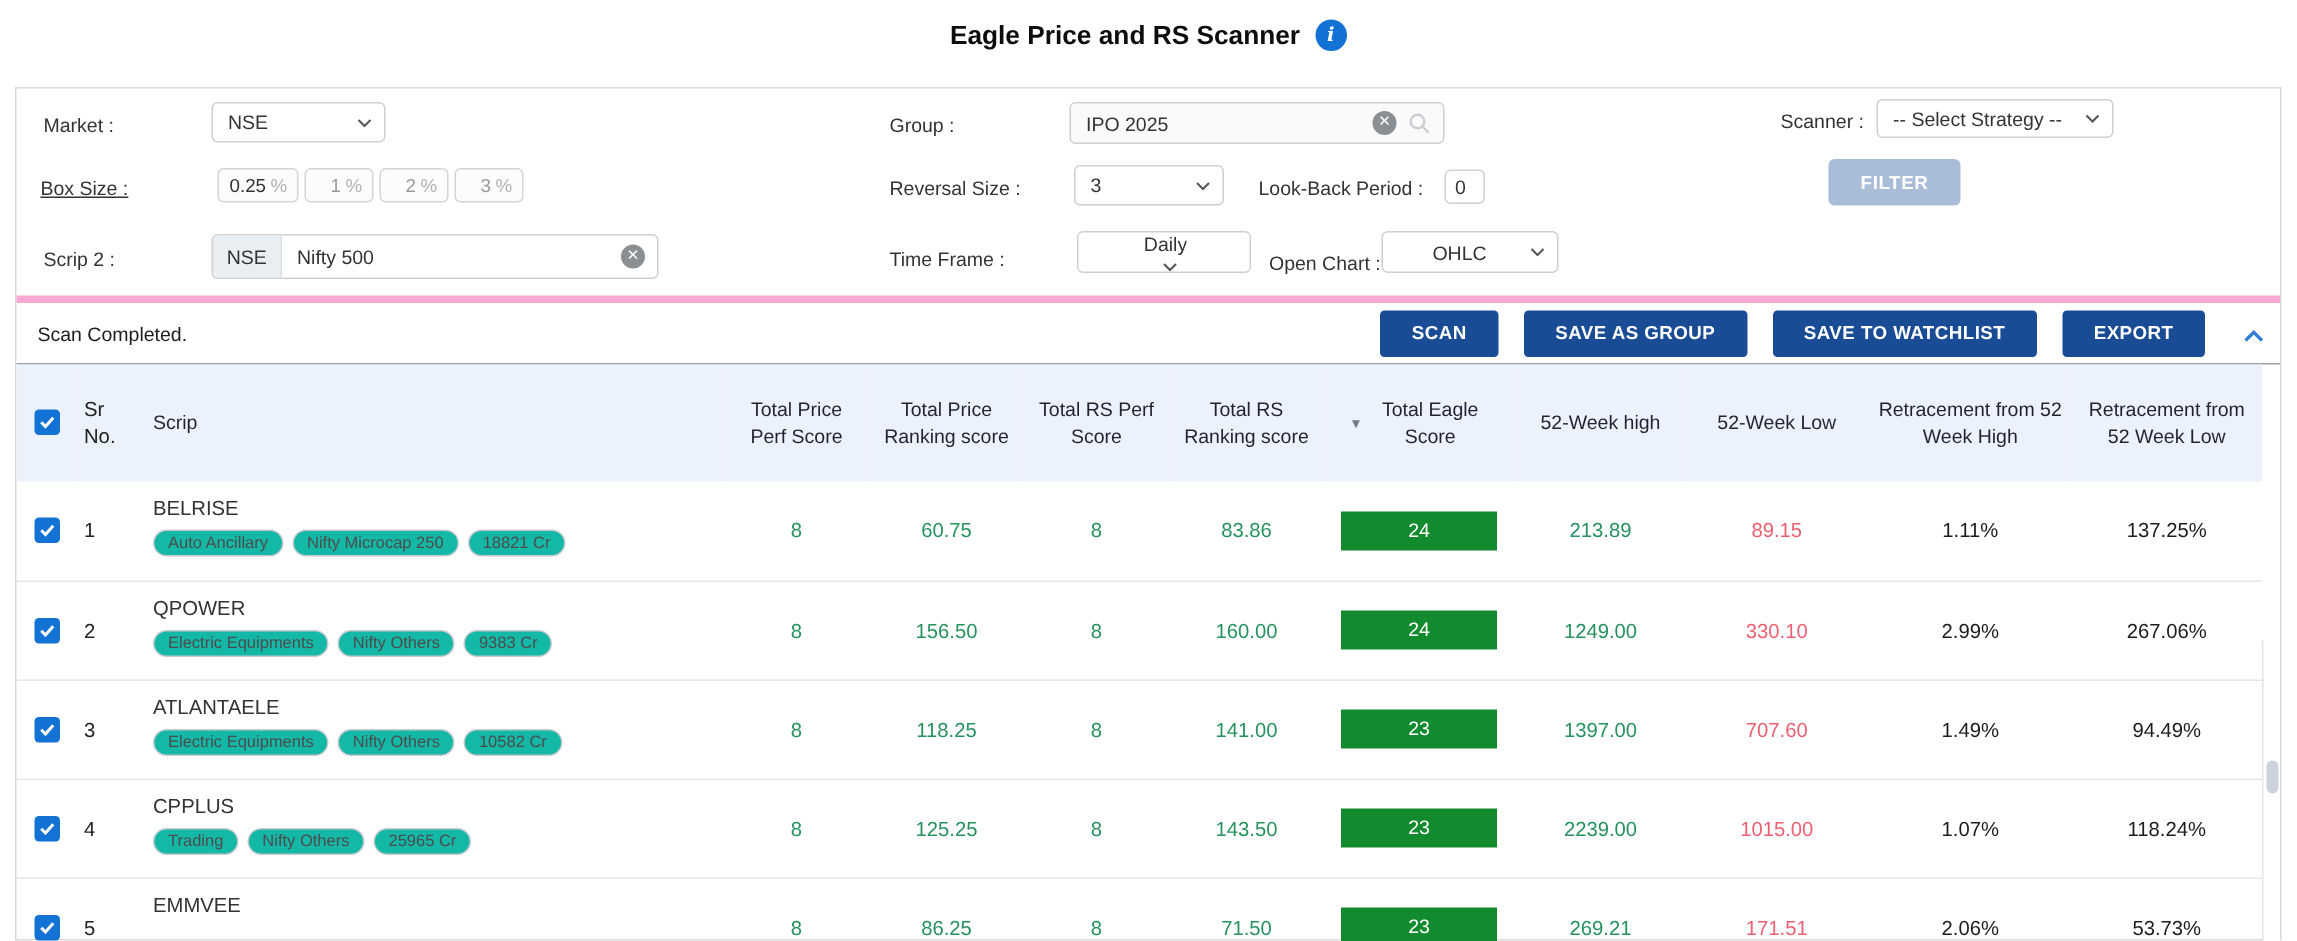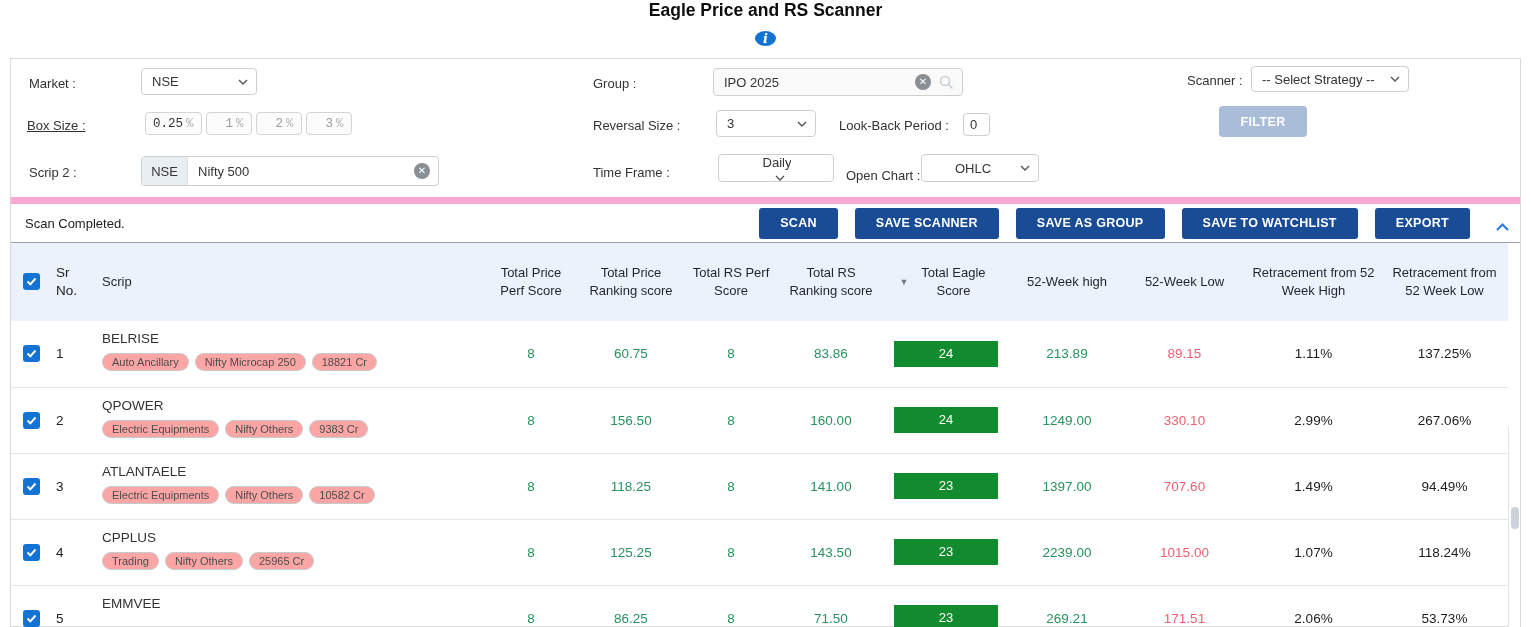--- a/index.html
+++ b/index.html
@@ -1,20 +1,20 @@
 <!DOCTYPE html>
 <html><head>
 <meta charset="utf-8">
 <style>
   * { box-sizing: border-box; margin: 0; padding: 0; }
   html,body { width:1531px; height:627px; overflow:hidden; background:#fff;
     font-family:"Liberation Sans","DejaVu Sans",sans-serif; color:#222; }
 
   
-  .titlebar { height:40px; display:flex; align-items:center; justify-content:center; gap:10px; padding-top:6px;flex-direction:column; }
+  .titlebar { height:40px; display:flex; align-items:center; justify-content:center; gap:10px; padding-top:6px; }
   .page-title { font-size:17.5px; font-weight:bold; color:#0d0d0d; }
   .info-ic { width:21px; height:21px; border-radius:50%; background:#1273d4; color:#fff;
     font-family:"DejaVu Serif",serif; font-style:italic; font-weight:bold; font-size:13px;
     display:flex; align-items:center; justify-content:center; }
 
   
   .panel { position:absolute; left:10px; top:58px; width:1511px; height:569px;
     border:1px solid #d9d9d9; background:#fff; }
 
   
@@ -29,34 +29,34 @@
   .input { position:absolute; border:1px solid #cfcfcf; border-radius:4px; background:#fff;
     display:flex; align-items:center; font-size:13px; color:#333; overflow:hidden;justify-content:flex-end; }
   .inp-val { flex:1; padding-left:10px; white-space:nowrap; }
   .clear-ic { width:16px; height:16px; border-radius:50%; background:#8a8f94; color:#fff;
     font-size:10px; line-height:16px; text-align:center; flex:0 0 auto; margin-right:8px; }
   .search-ic { margin-right:8px; display:flex; align-items:center; }
   .prefix { width:46px; align-self:stretch; background:#e9eef3; border-right:1px solid #d9dfe5;
     display:flex; align-items:center; justify-content:center; color:#333; flex:0 0 auto; }
   .group-input { background:#fafafa; }
 
-  .boxsize-group { position:absolute; left:134px; top:53px; display:flex; gap:4px;font-family:Liberation Mono, monospace; }
+  .boxsize-group { position:absolute; left:134px; top:53px; display:flex; gap:4px; }
   .boxsize { height:23px; border:1px solid #d4d4d4; border-radius:4px; background:#fcfcfc;
     display:flex; align-items:center; justify-content:flex-end; padding:0 7px; font-size:12.5px;
     color:#9a9a9a; min-width:46px; gap:3px; }
   .boxsize.active { color:#333; min-width:54px; }
   .boxsize .pct { color:#b3b3b3; }
 
   .cb-empty { position:absolute; width:19px; height:19px; border:1px solid #86a9d4; background:#f0f0f0; }
   .btn-filter { position:absolute; border:none; border-radius:4px; background:#a9bdd9; color:#fff;
     font-weight:bold; font-size:12.5px; letter-spacing:.4px; }
 
   
   .actions { height:46px; display:flex; align-items:center; padding:0 14px;
-    border-top:7px solid #f9a8d4; border-bottom:1px solid #98a1ab; position:relative; }
+    border-top:5px solid #f9a8d4; border-bottom:1px solid #98a1ab; position:relative; }
   .status { font-size:13px; color:#1c1c1c; }
   .btn-row { margin-left:auto; display:flex; gap:17px; margin-right:36px; }
   .btn { height:31px; padding:0 21px; background:#1a4c96; color:#fff; border:none; border-radius:3px;
     font-weight:bold; font-size:12.5px; letter-spacing:.3px; white-space:nowrap; }
   .collapse { position:absolute; right:10px; top:14px; }
 
   
   .tablewrap { position:relative; }
   table { border-collapse:collapse; table-layout:fixed; width:1497px; }
   thead th { background:#ebf2fc; height:78px; font-weight:normal; font-size:13px; color:#1f2430;
@@ -66,21 +66,21 @@
   .hflex .htext { max-width:78px; }
   .sort { color:#747b85; font-size:9px; }
   tbody tr + tr td { border-top:1px solid #e6e6e6; }
   tbody td { height:66px; vertical-align:middle; font-size:13.5px; text-align:center; padding:0 4px; }
   td.c-ck, th.c-ck { text-align:center; }
   td.c-sr, th.c-sr { text-align:left; padding-left:5px; font-size:13.5px; color:#222; }
   td.c-scrip { text-align:left; padding:10px 6px 0 6px; vertical-align:top; }
   .scrip-name { font-size:13.5px; color:#333; margin-bottom:7px; }
   .tagrow { display:flex; gap:6px; flex-wrap:nowrap; }
   .tag { border:1px solid #c6cacd; border-radius:10px; padding:2px 9px; font-size:11px; color:#4c4c4c;
-    white-space:nowrap; background:#fca5a5; }
+    white-space:nowrap; background:#14b8a6; }
   .green { color:#26925e; }
   .red { color:#ee5f70; }
   .dark { color:#1c1c1c; }
   .eagle-badge { display:inline-block; width:104px; height:26px; line-height:26px; background:#128a2e;
     color:#fff; font-size:13px; text-align:center; }
 
   .cb { width:17px; height:17px; border-radius:3px; background:#1273d4; display:inline-flex;
     align-items:center; justify-content:center; }
 
   
@@ -195,21 +195,20 @@
             <polyline points="1,1 5,5 9,1" fill="none" stroke="#555" stroke-width="1.4"></polyline>
           </svg>
         </span>
     </div>
   </div>
 
   <div class="actions">
     <span class="status">Scan Completed.</span>
     <div class="btn-row">
       <button class="btn">SCAN</button>
-      <button class="btn">SAVE SCANNER</button>
       <button class="btn">SAVE AS GROUP</button>
       <button class="btn">SAVE TO WATCHLIST</button>
       <button class="btn">EXPORT</button>
     </div>
     <span class="collapse">
       <svg width="15" height="10">
           <polyline points="2,8 7.5,2.5 13,8" fill="none" stroke="#2e7ed8" stroke-width="2.2"></polyline>
         </svg>
     </span>
   </div>

